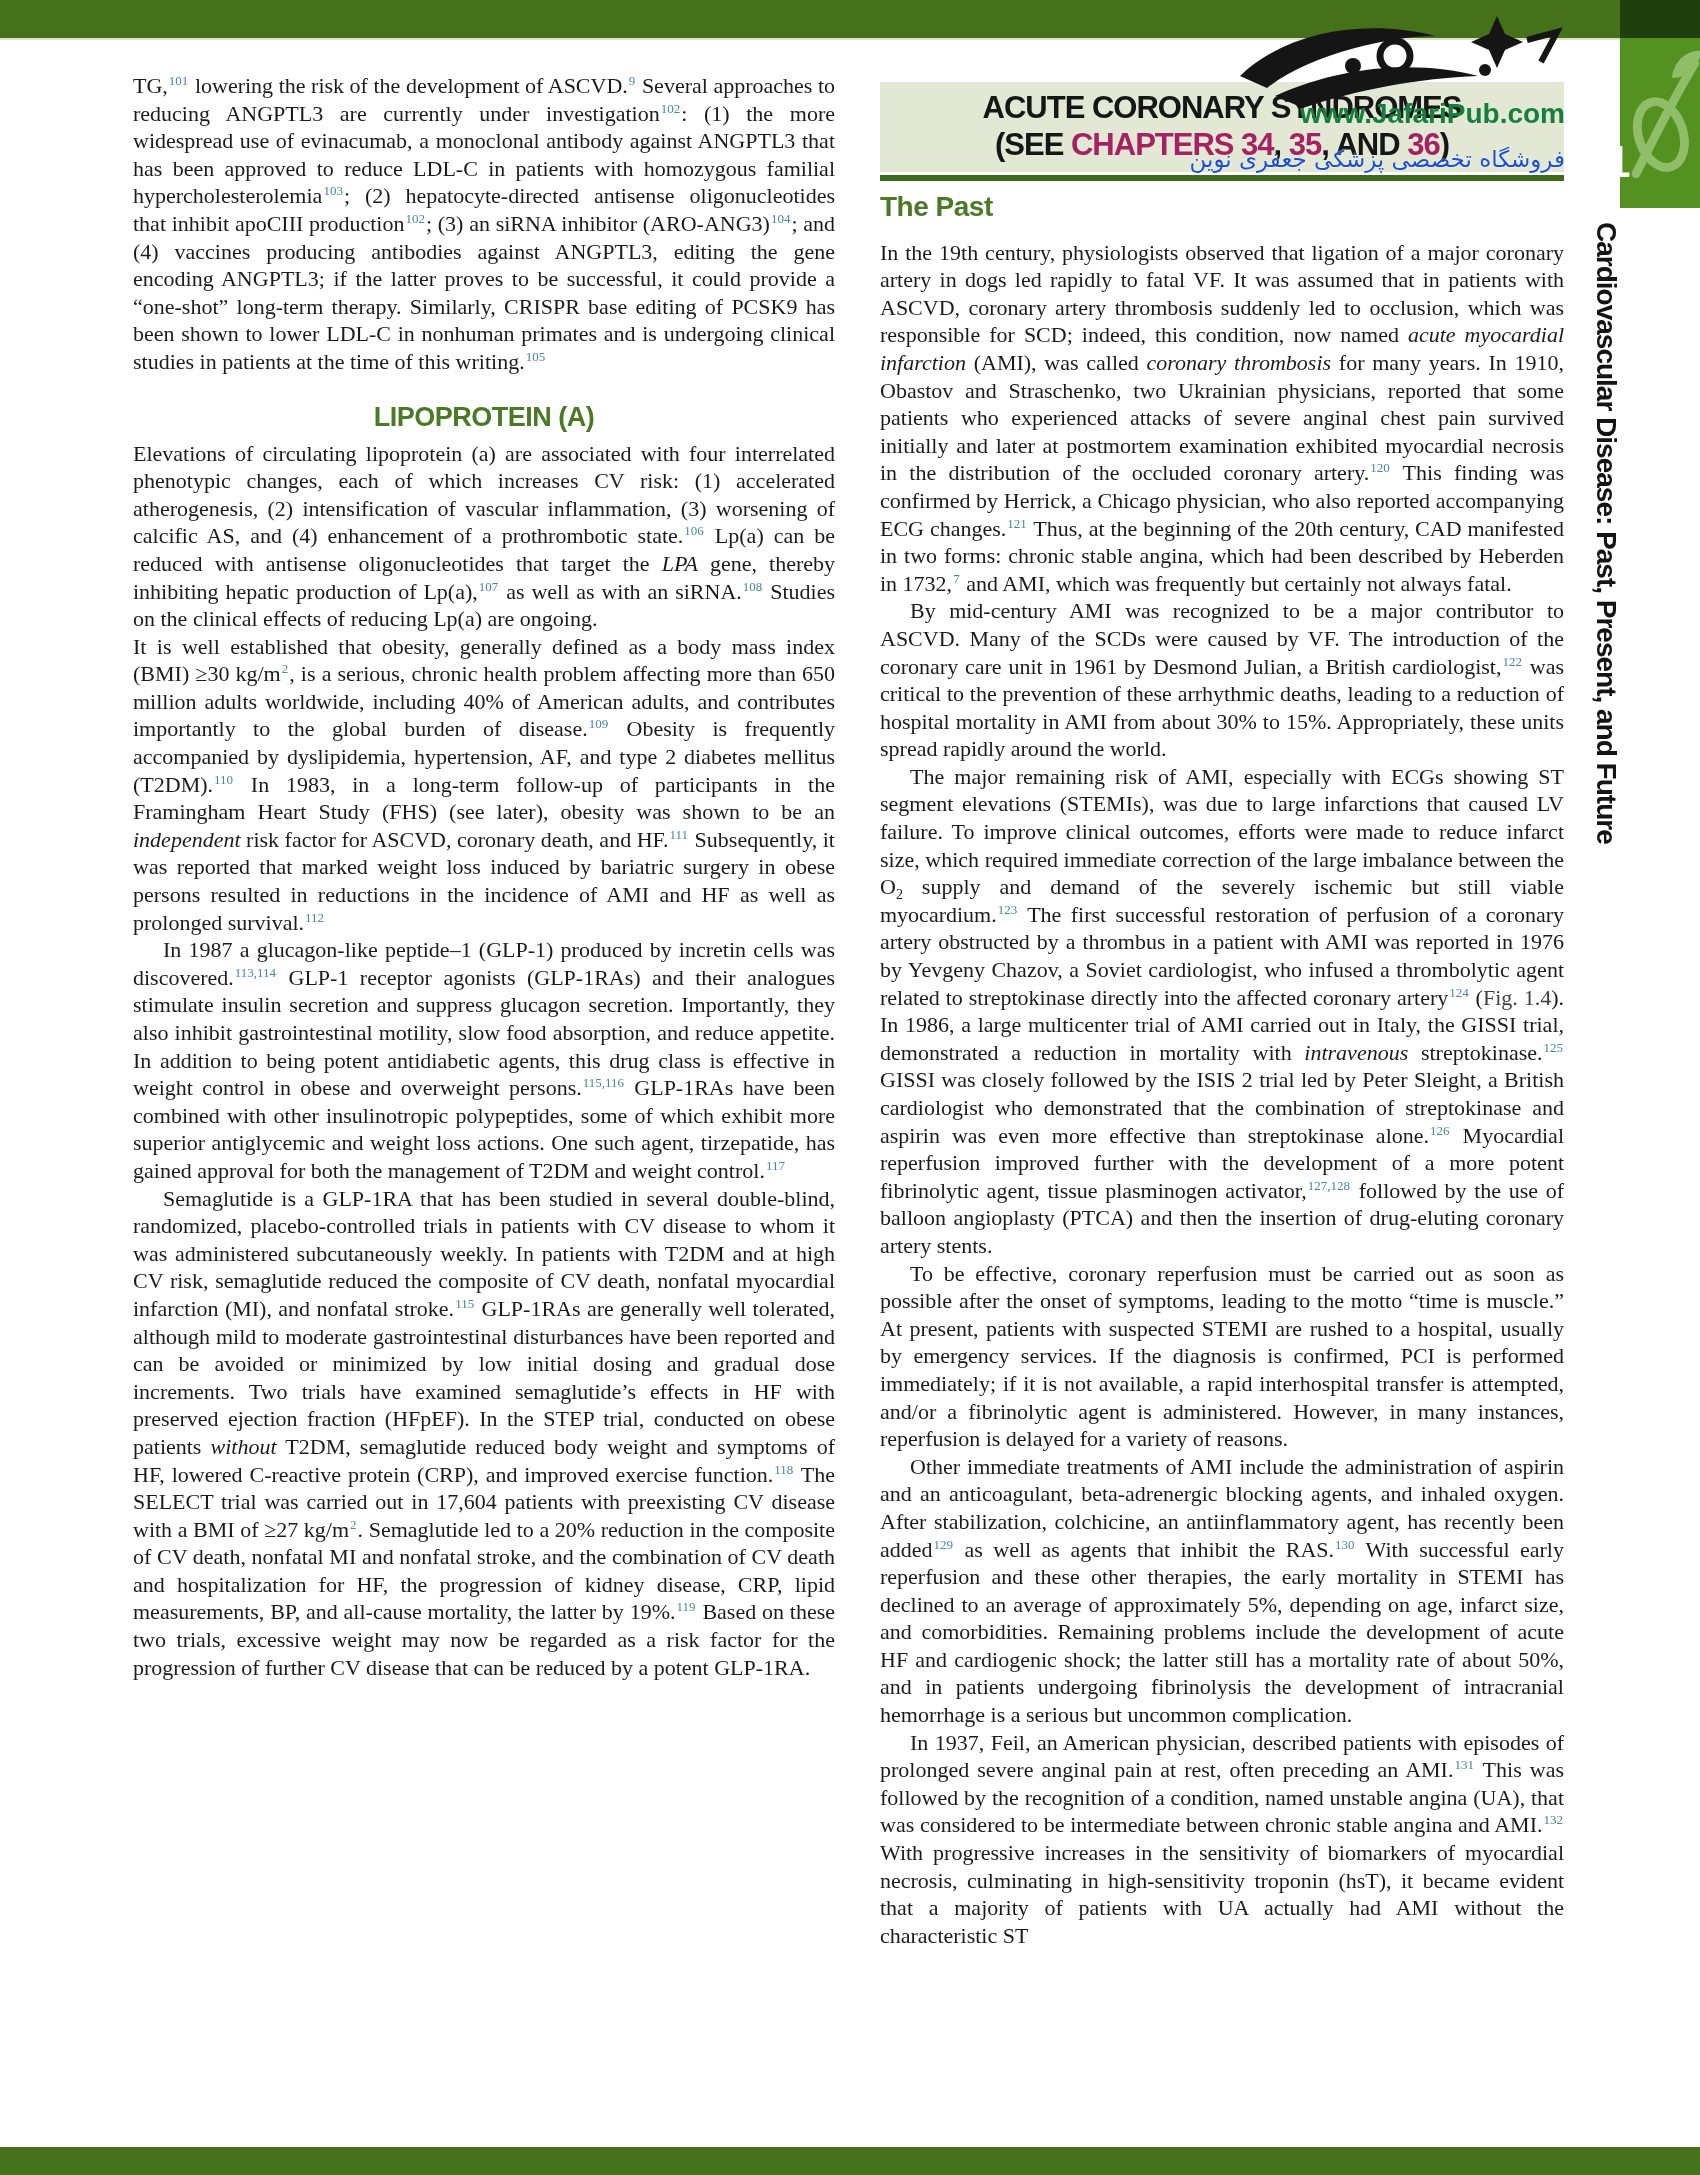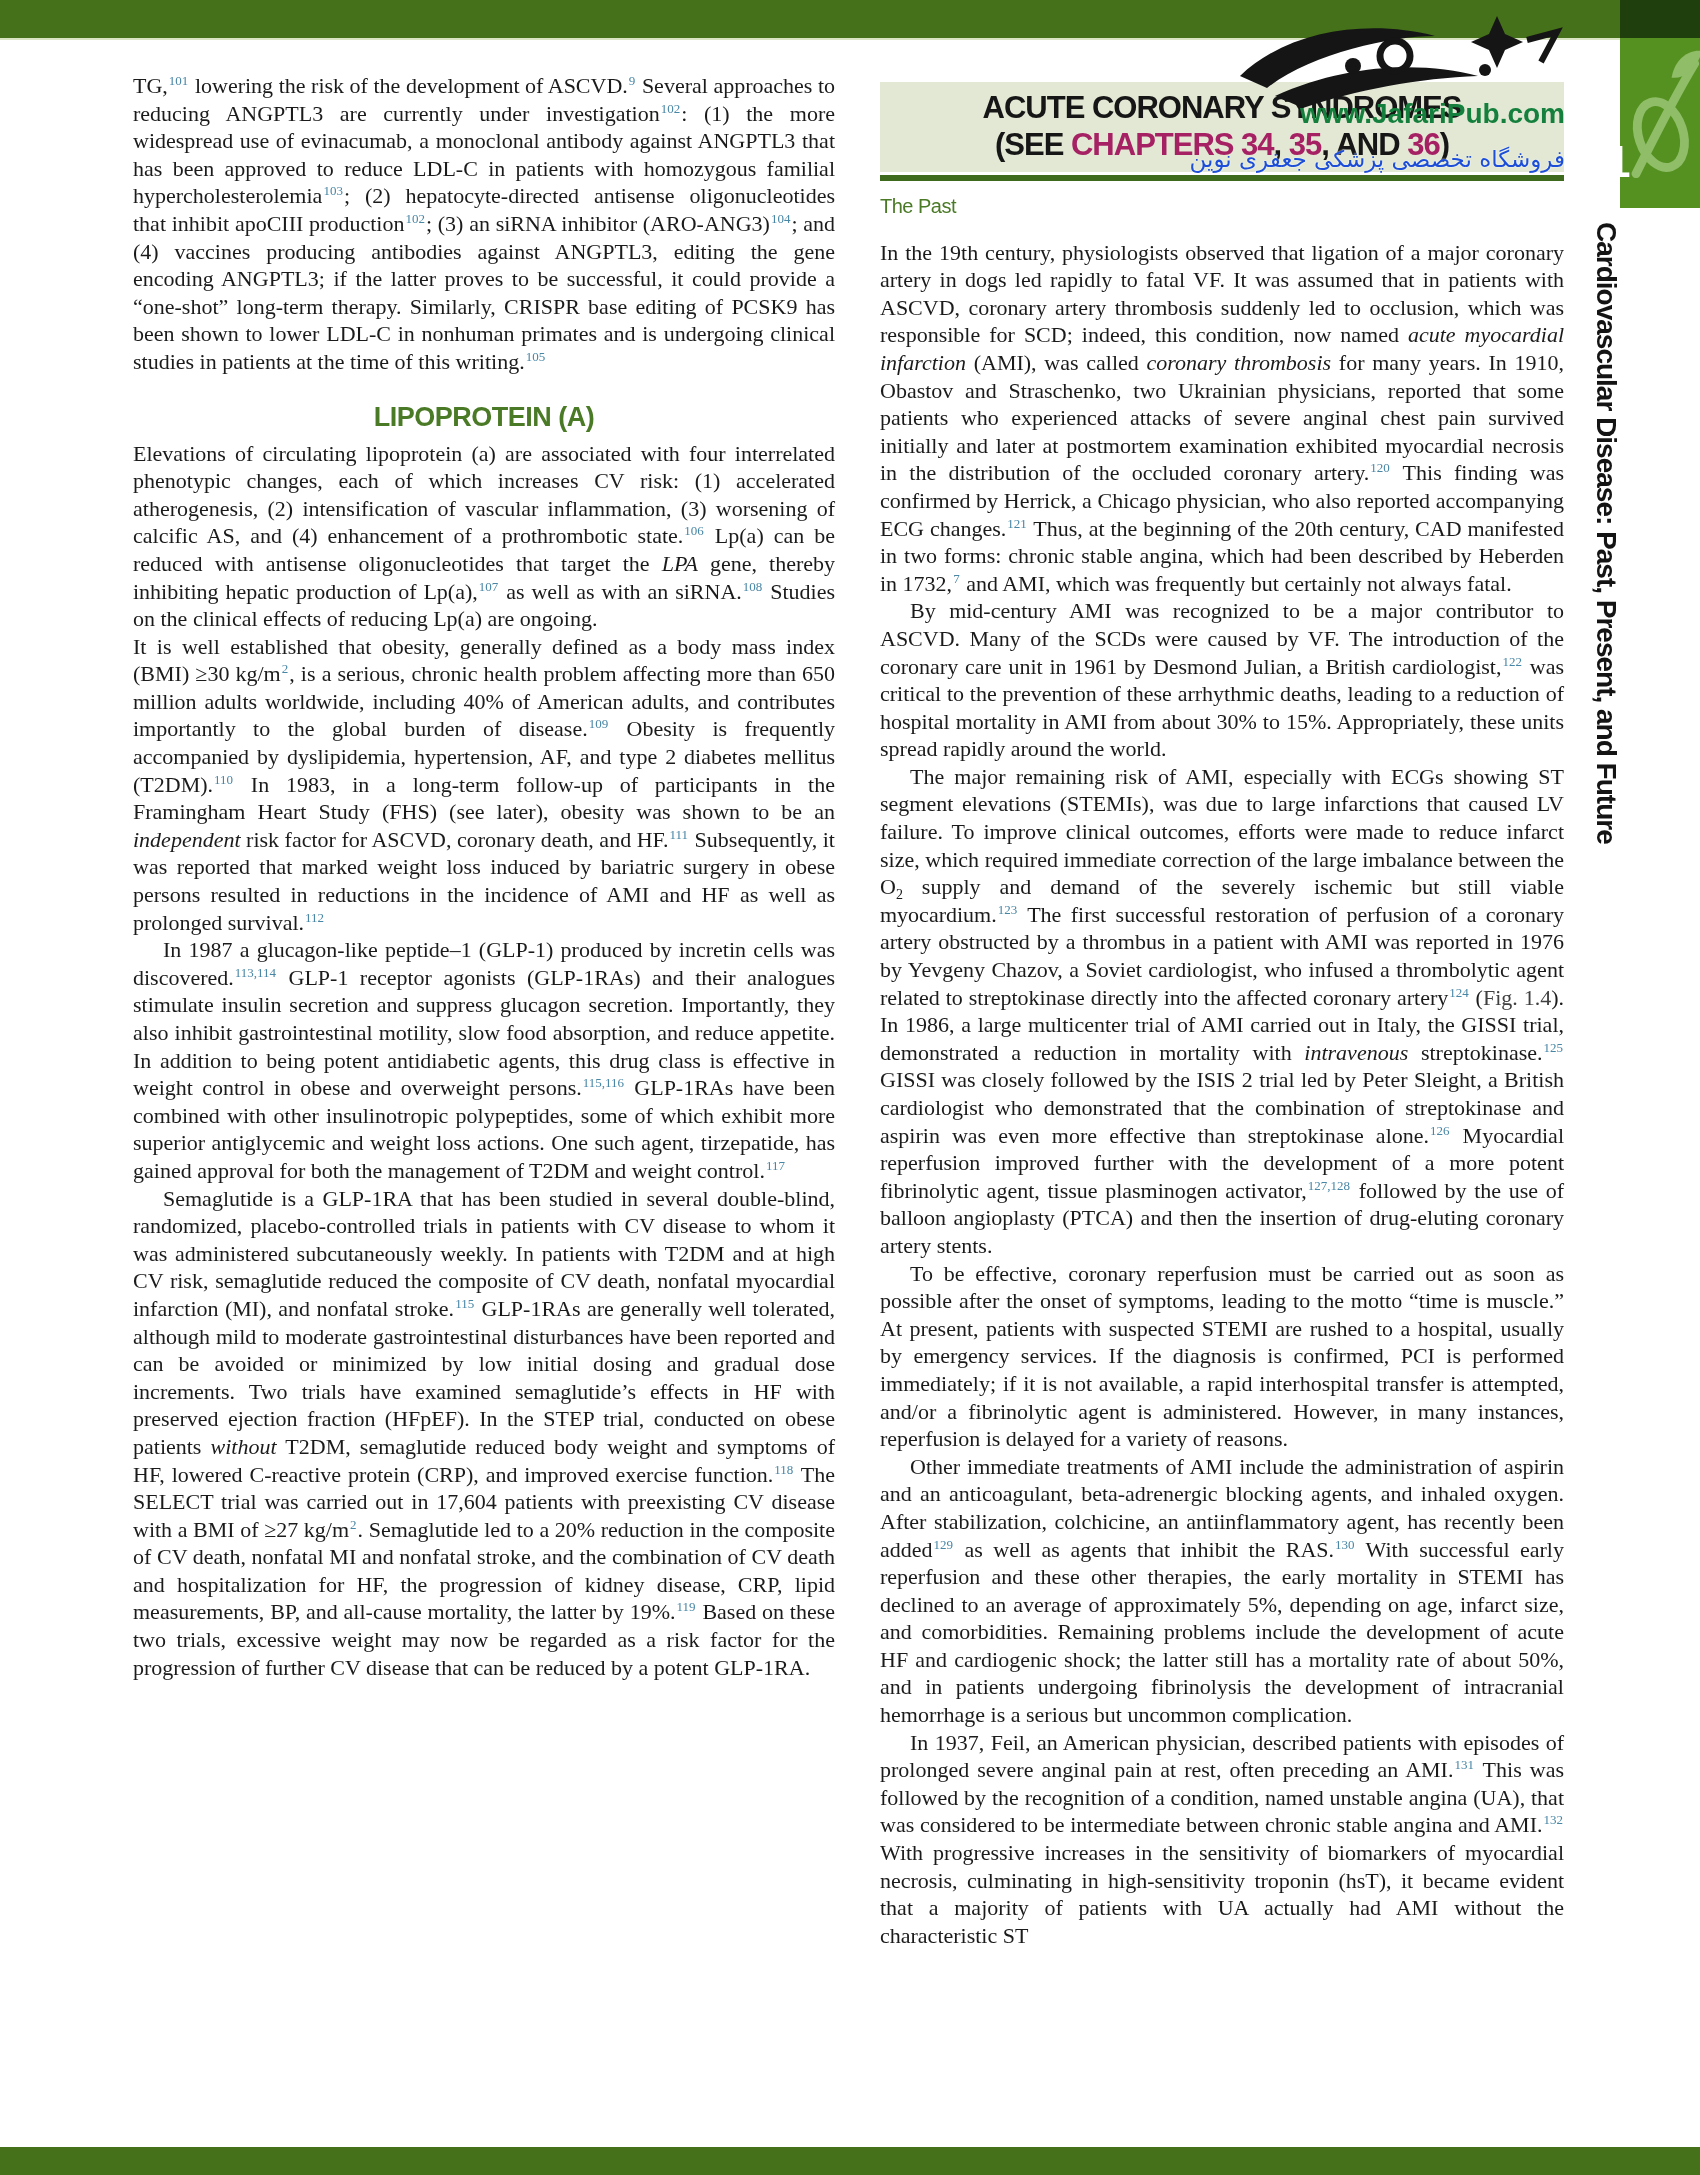--- a/index.html
+++ b/index.html
@@ -21,21 +21,21 @@
   .fig-link{color:#404040;}
   .magenta{color:#a62164;}
 
   .sec-head{font-family:"Liberation Sans", sans-serif;font-weight:bold;font-size:27px;line-height:30px;
             color:#4a7a26;margin:26px 0 8px 0;text-align:center;letter-spacing:-0.5px;}
   .band{background:#e2e8d3;padding:7px 14px 9px 14px;font-family:"Liberation Sans", sans-serif;
         font-weight:bold;font-size:31px;line-height:37px;color:#161616;letter-spacing:-1px;text-align:center;}
   .rule{height:6px;background:#3d6a1d;margin-top:3px;}
   .band-wrap{margin:0 0 18px 0;}
   .band-wrap-left{margin-top:50px;}
-  .past-head{font-family:"Liberation Sans", sans-serif;font-weight:normal;font-size:20px;color:#4a7a26;
+  .past-head{font-family:"Liberation Sans", sans-serif;font-weight:bold;font-size:28px;color:#4a7a26;
              margin:12px 0 8px 0;text-align:left;letter-spacing:-0.5px;}
 
   
   .chapter-square{position:absolute;left:1620px;top:38px;width:80px;height:170px;background:#559120;}
   .chapter-num{position:absolute;left:1606px;top:140px;font-family:"Liberation Sans", sans-serif;
                font-weight:bold;font-size:44px;color:#ffffff;line-height:1;}
   .vertical-title{position:absolute;left:1590px;top:222px;writing-mode:vertical-rl;
                   font-family:"Liberation Sans", sans-serif;font-weight:bold;font-size:28px;
                   letter-spacing:-1px;color:#141414;white-space:nowrap;}
 

